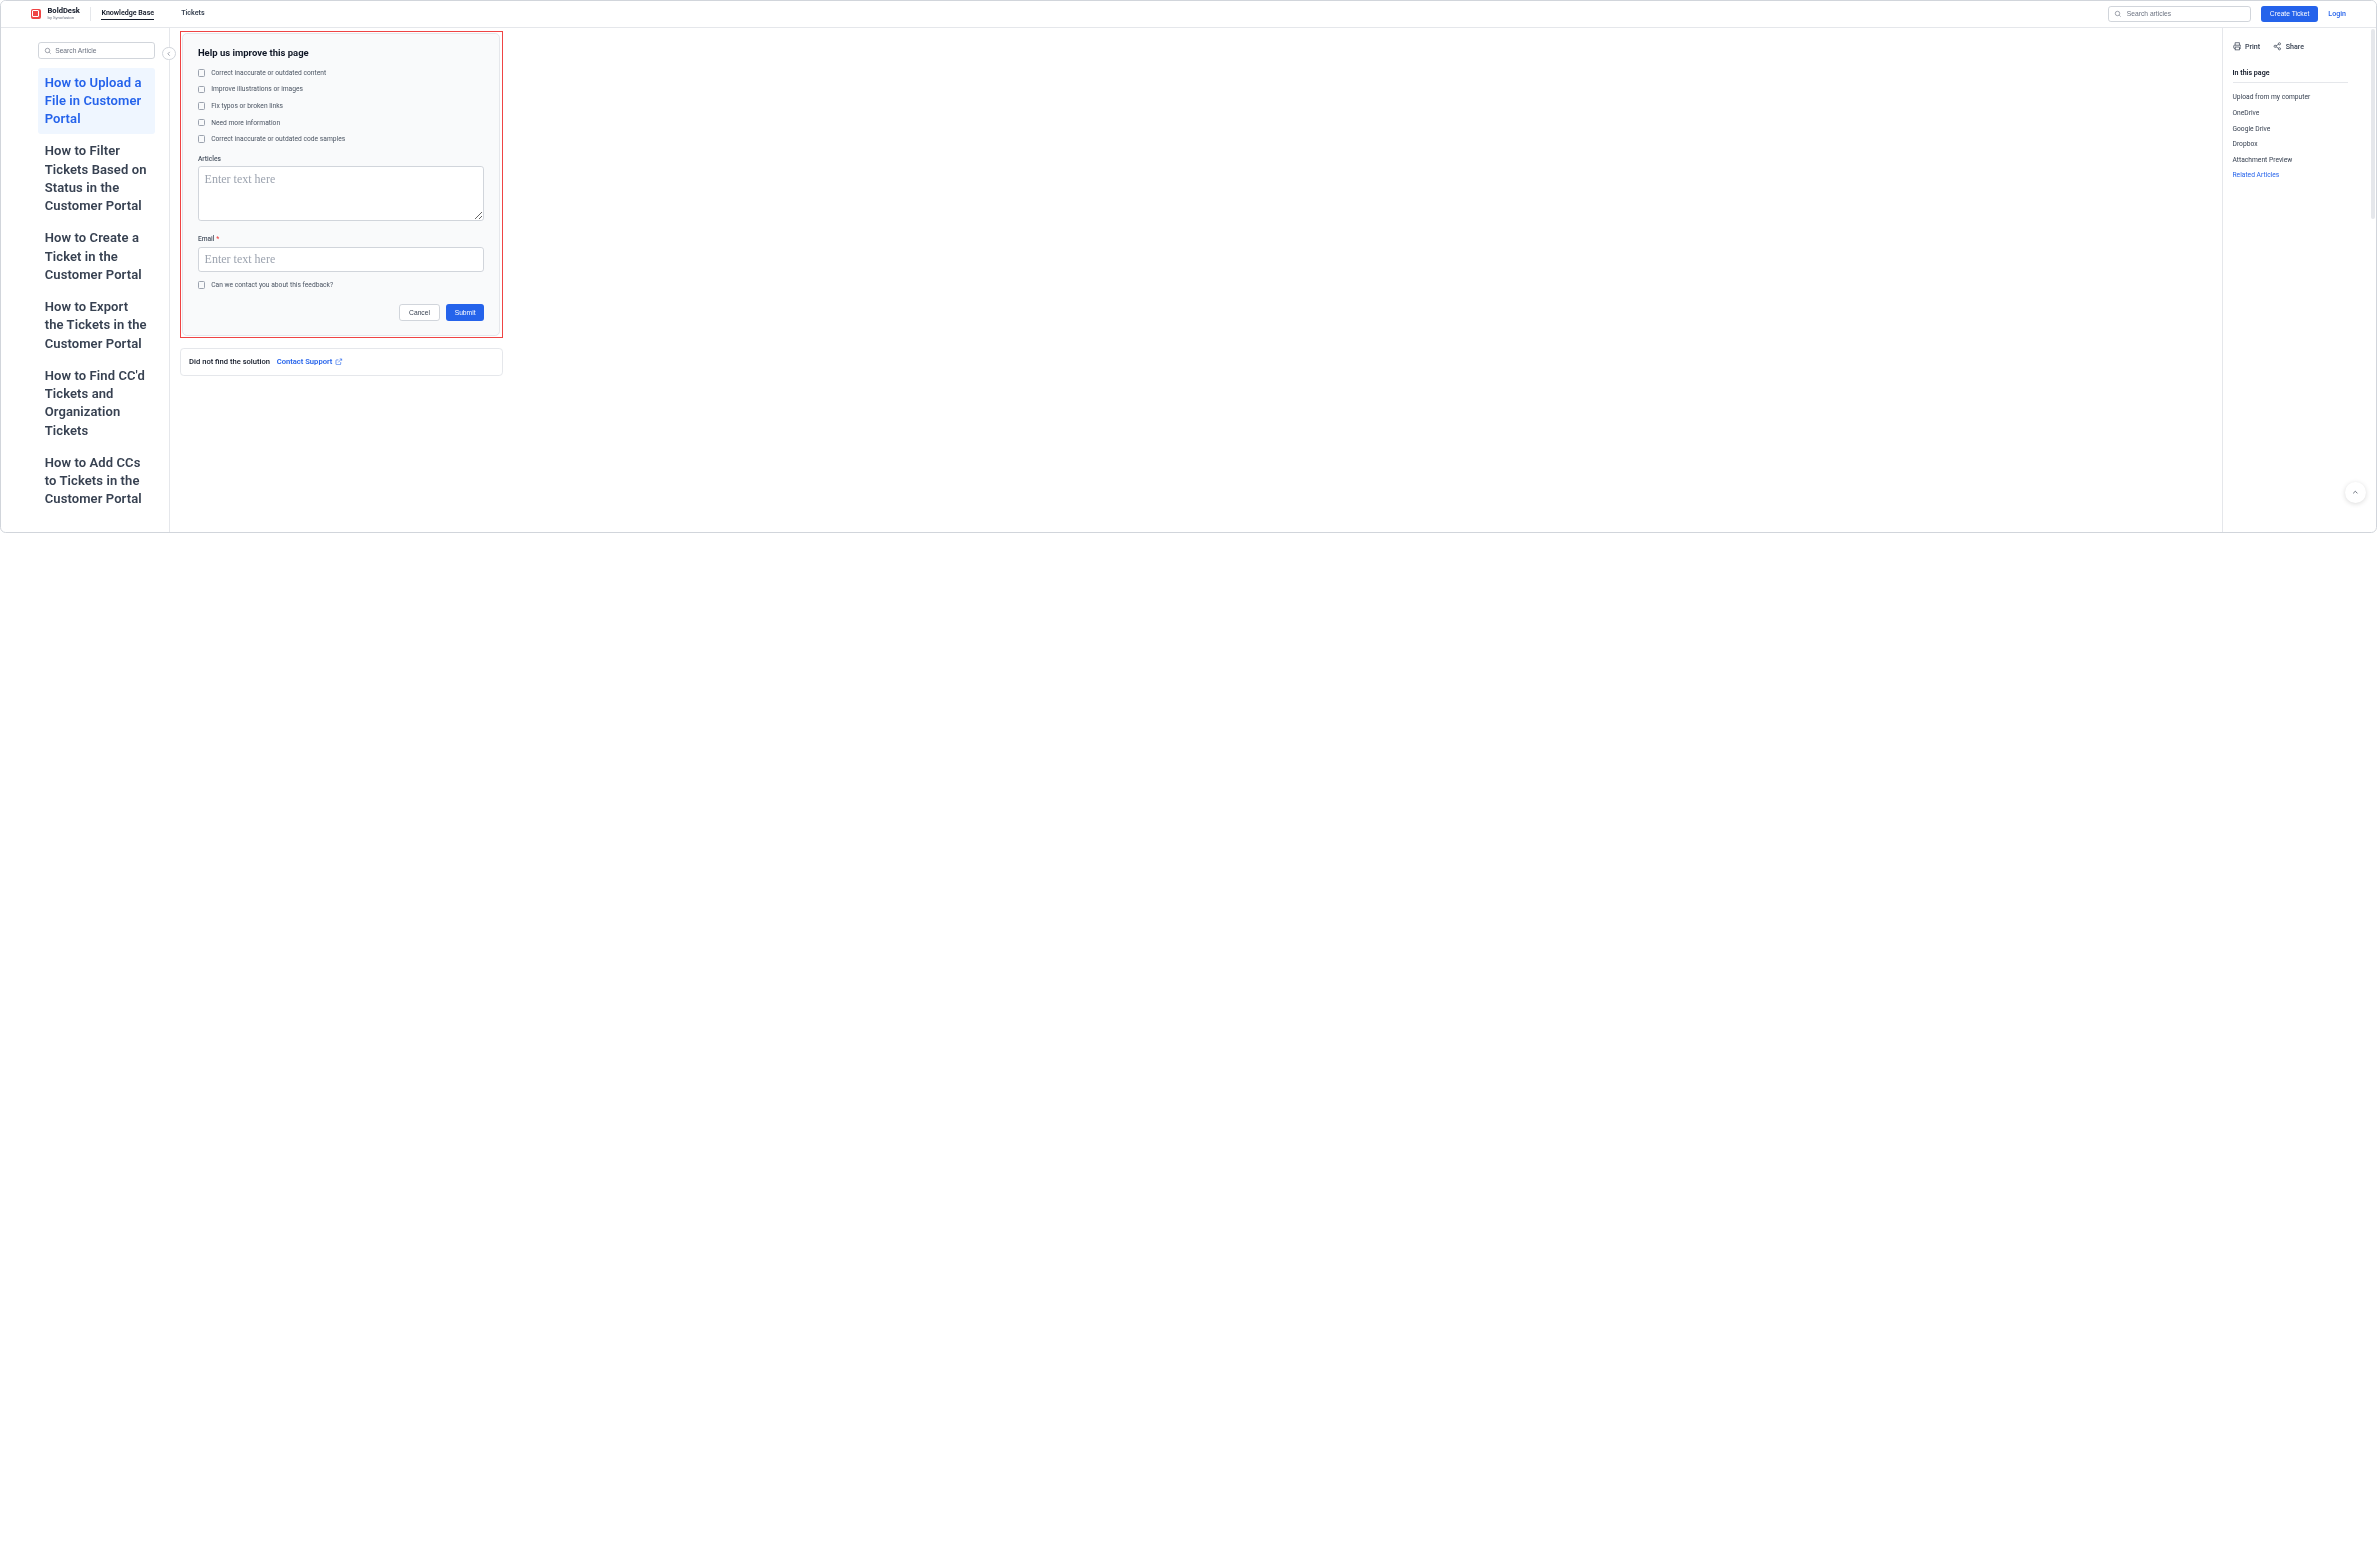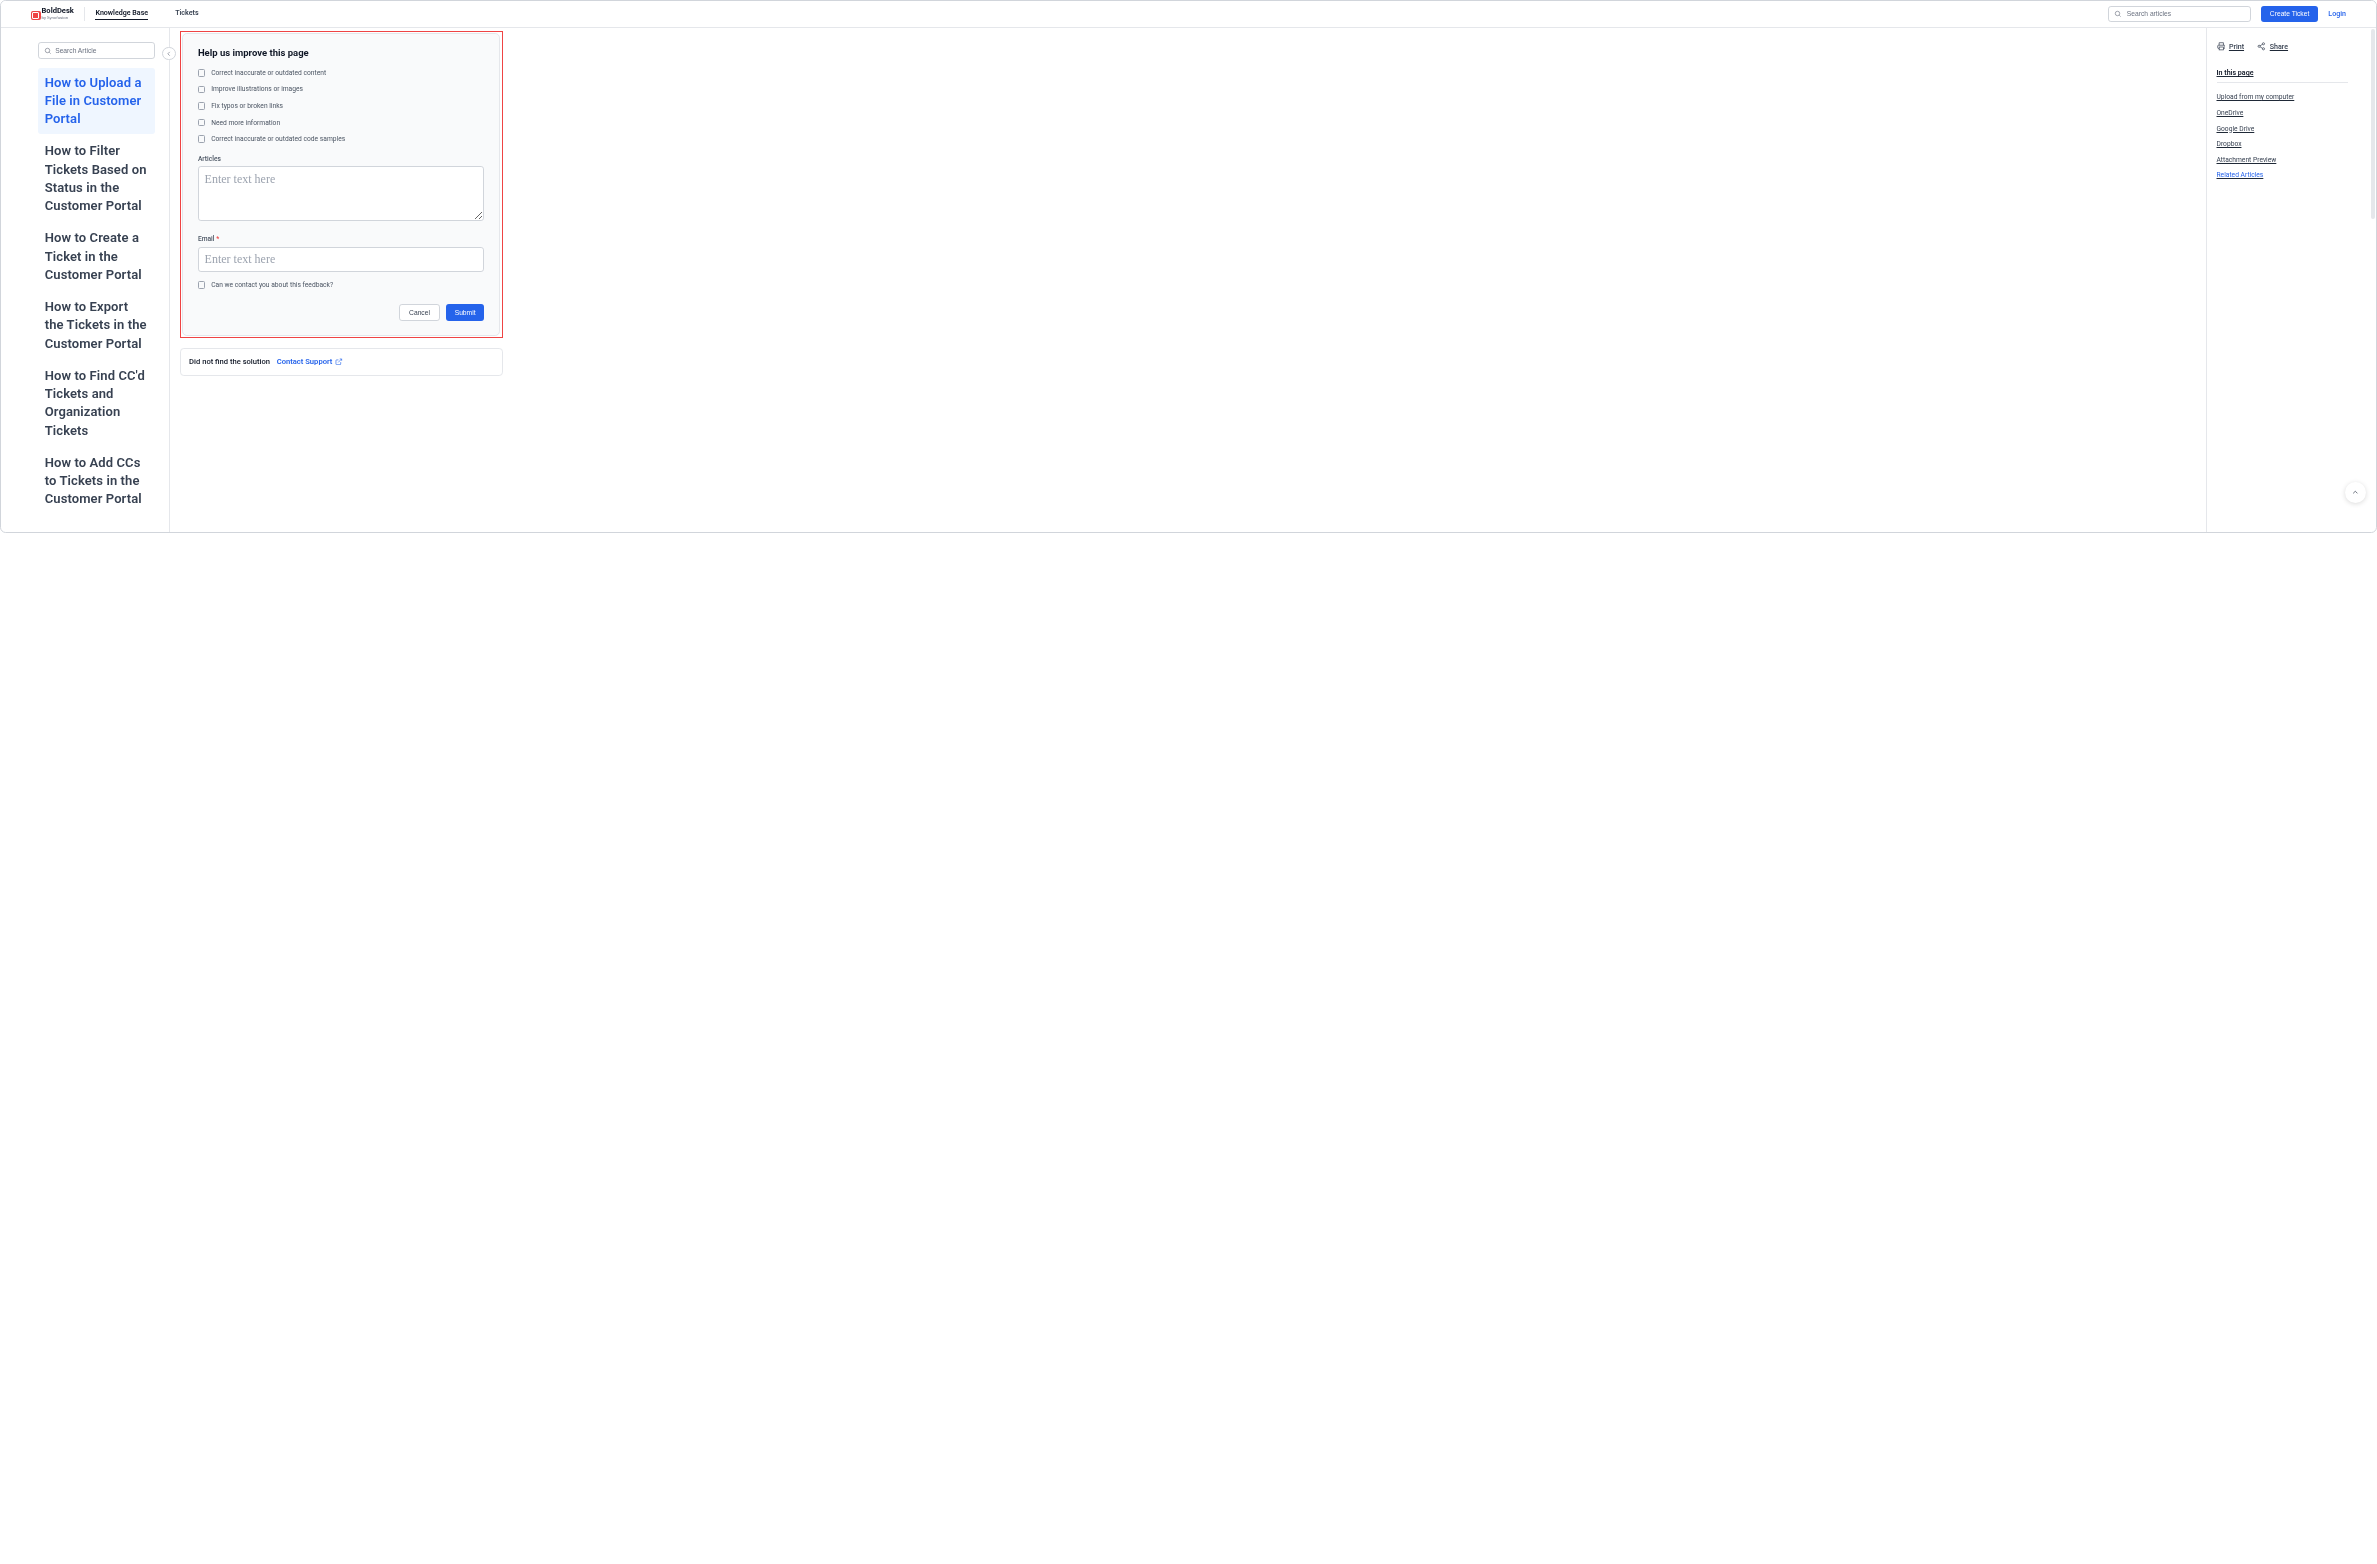--- a/index.html
+++ b/index.html
@@ -22,22 +22,22 @@
     }
     .header {
       display: flex;
       align-items: center;
       padding: 4.8px 30px;
       border-bottom: 0.5px solid #e5e7eb;
       background: #fff;
     }
     .logo {
       display: flex;
-      align-items: flex-end;
-      gap: 1px;
+      align-items: center;
+      gap: 7px;
     }
     .logo-icon {
       width: 9.5px;
       height: 9.5px;
       background: #ef4444;
       border-radius: 1.9px;
       position: relative;
       display: flex;
       align-items: center;
       justify-content: center;
@@ -278,24 +278,23 @@
     .support-card .support-link {
       color: #2563eb;
       font-weight: 600;
       margin-left: 4.8px;
       cursor: pointer;
       display: inline-flex;
       align-items: center;
       gap: 2.9px;
     }
     .sidebar-right {
-      width: 170px;
+      width: 154px;
       padding: 14.3px 28.5px 14.3px 9.5px;
       border-left: 0.5px solid #e5e7eb;
-      text-decoration: underline;
     }
     .action-row {
       display: flex;
       gap: 13.3px;
       margin-bottom: 17px;
     }
     .action-btn {
       display: flex;
       align-items: center;
       gap: 3.8px;

